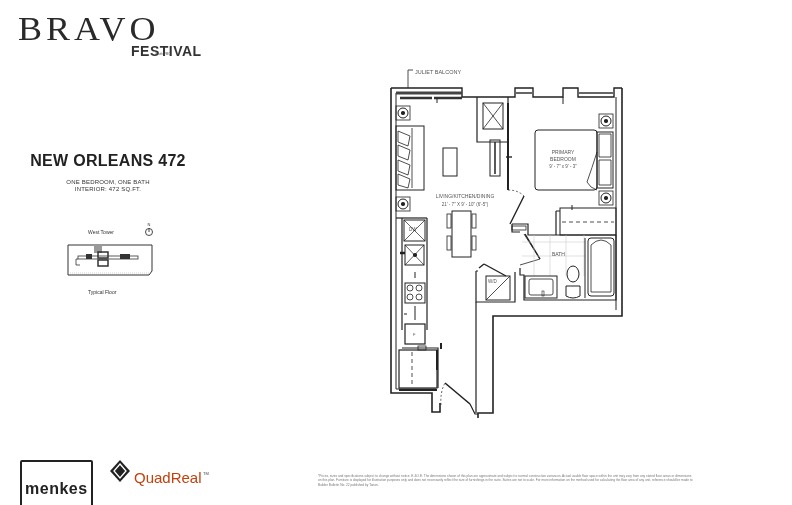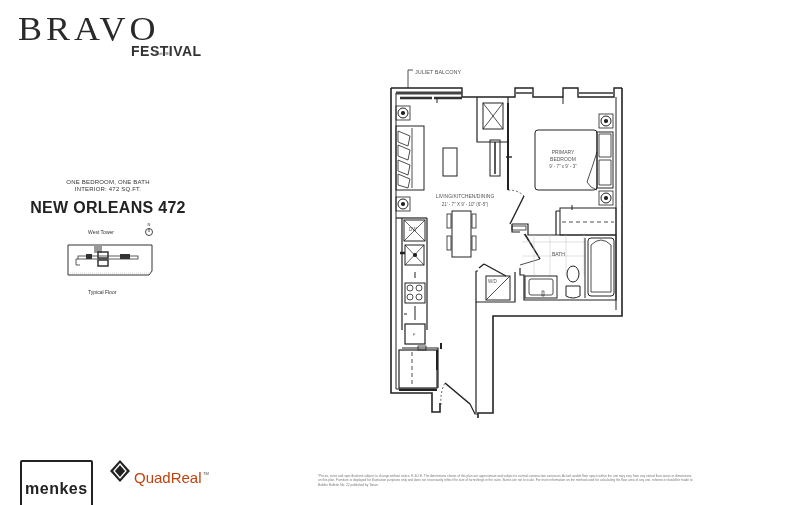--- a/index.html
+++ b/index.html
@@ -10,21 +10,21 @@
   .abs { position: absolute; }
   #brand-logo {
     left: 18px; top: 8px; font-family: "Liberation Serif", serif; font-size: 36px;
     letter-spacing: 4px; color: #2a2a2a; font-weight: normal; transform: scaleY(0.95);
   }
   #brand-sub {
     left: 131px; top: 43px; font-size: 14px; font-weight: bold; color: #333; letter-spacing: 0.5px;
   }
   #brand-sub-small { left: 155px; top: 52px; font-size: 3px; color: #555; }
   #unit-title {
-    left: 0; width: 216px; top: 152px; text-align: center; font-size: 16px; font-weight: bold; color: #222; letter-spacing: 0.3px; margin-top: 47px;
+    left: 0; width: 216px; top: 152px; text-align: center; font-size: 16px; font-weight: bold; color: #222; letter-spacing: 0.3px;
   }
   .unit-sub {
     left: 0; width: 216px; text-align: center; font-size: 6px; color: #333; letter-spacing: 0.2px;
   }
   #keyplan-tower { left: 88px; top: 229px; font-size: 5px; color: #333; }
   #keyplan-floor { left: 88px; top: 289px; font-size: 5px; color: #333; }
   #compass { left: 143px; top: 222px; }
   #keyplan { left: 66px; top: 243px; }
   #menkes {
     left: 20px; top: 460px; border: 2px solid #222; border-radius: 2px; padding: 16px 3px;

